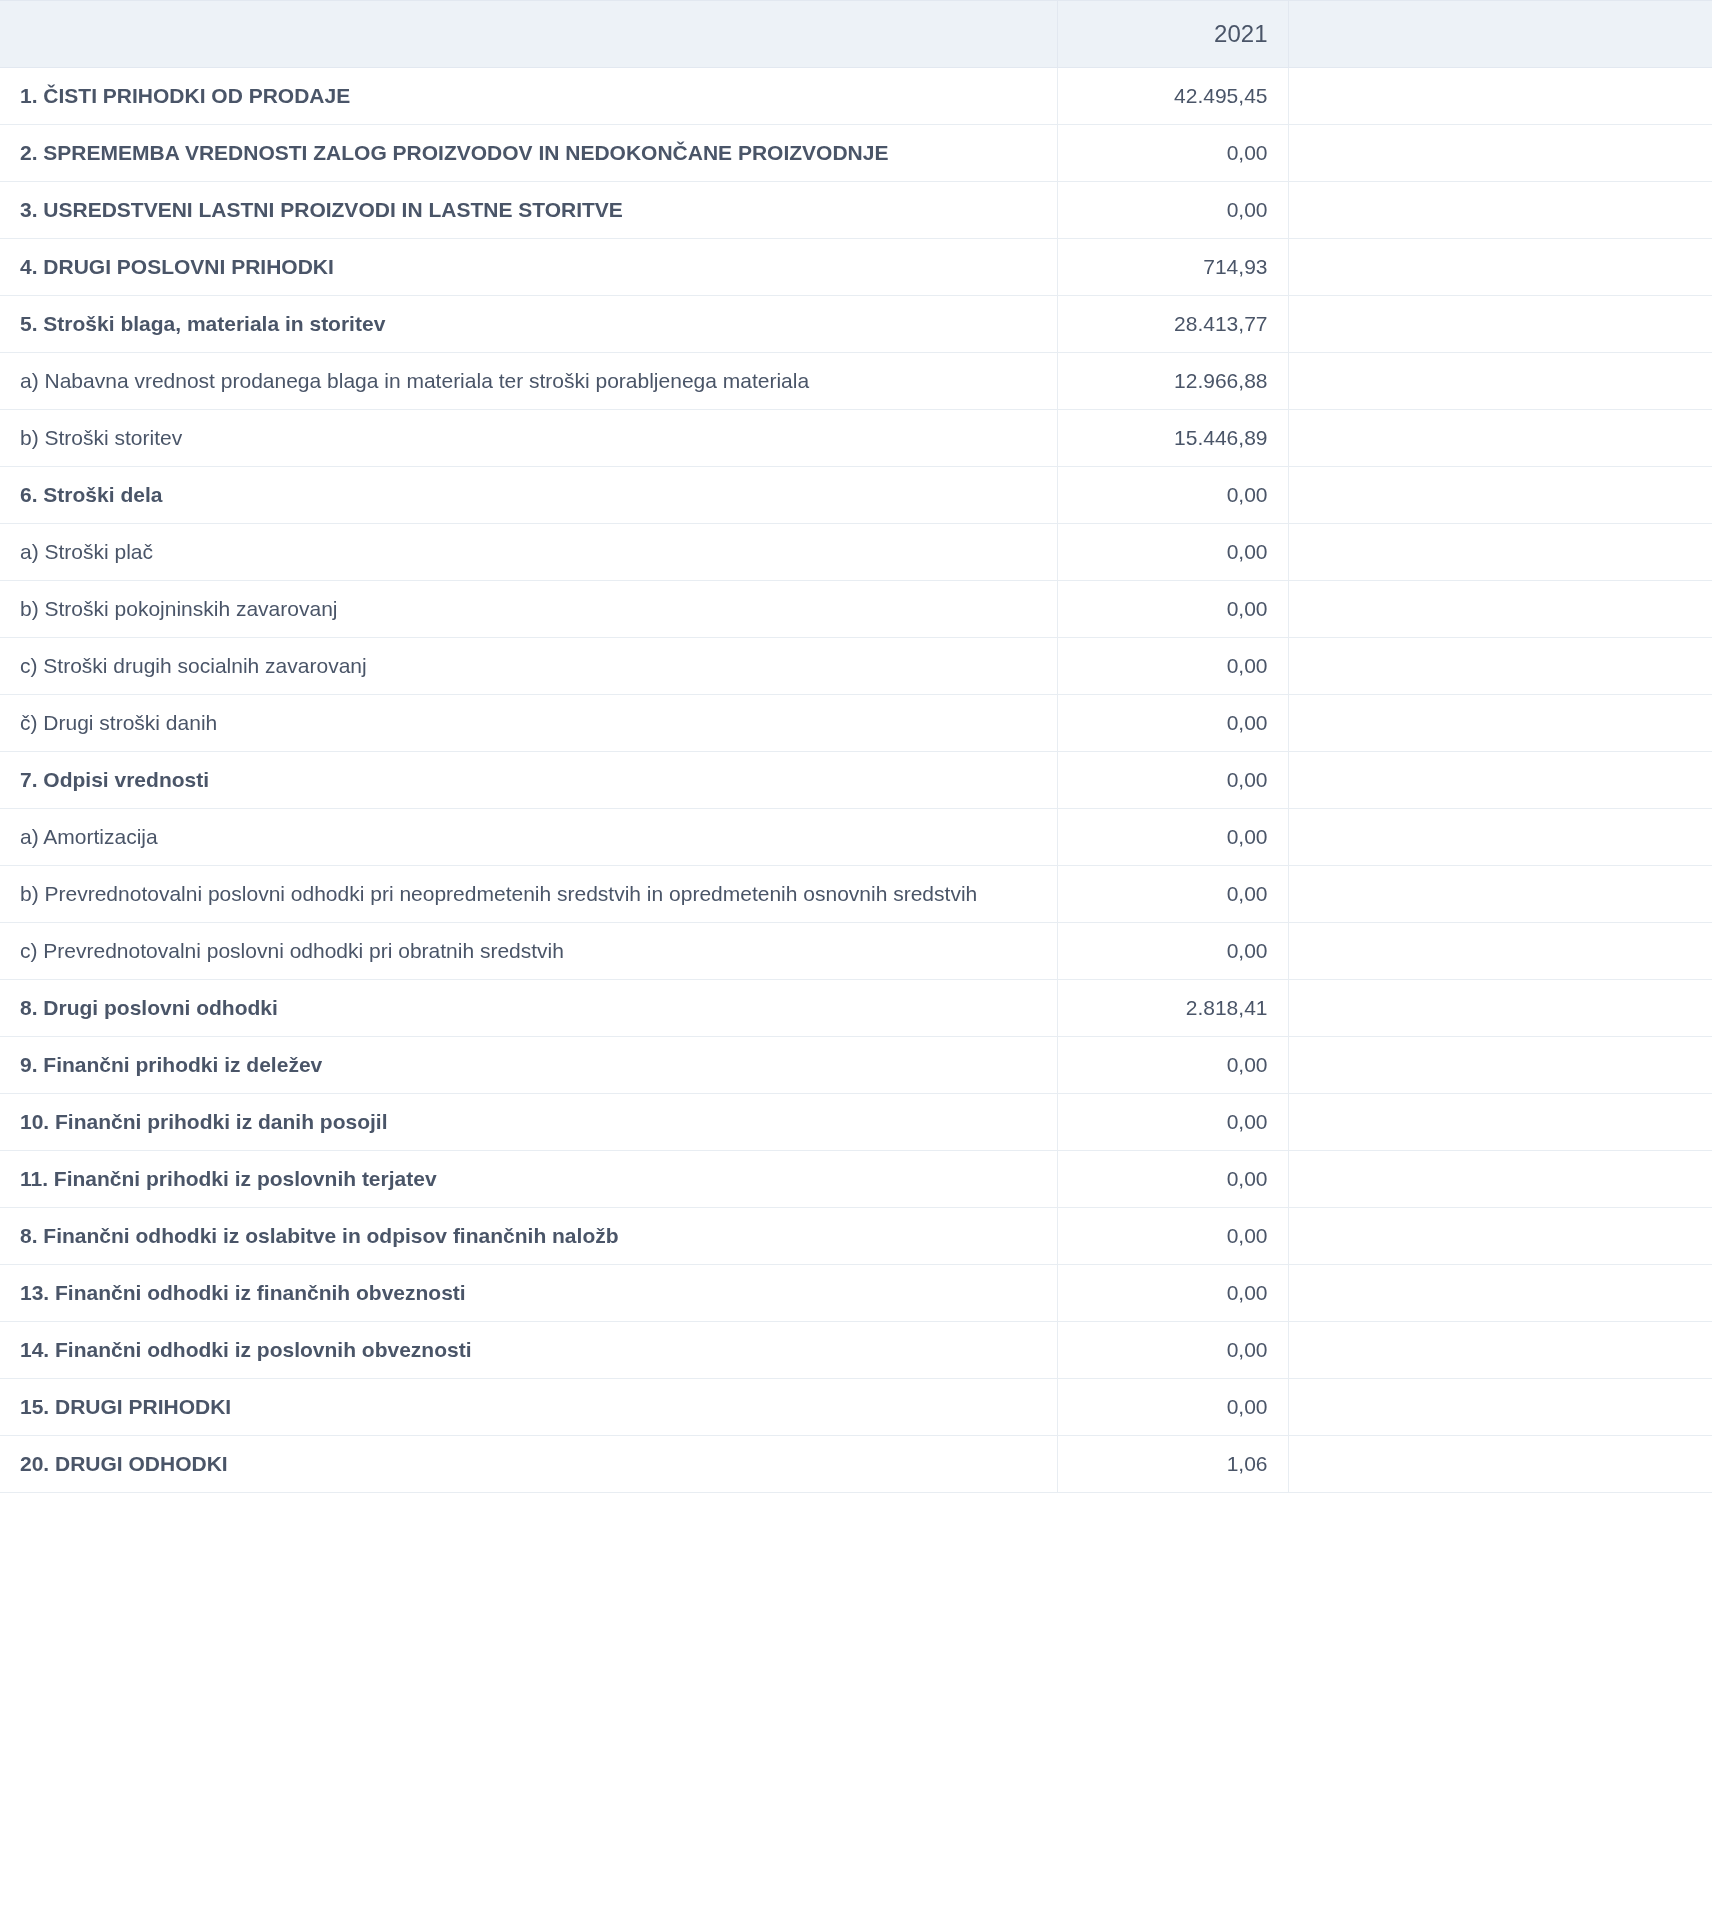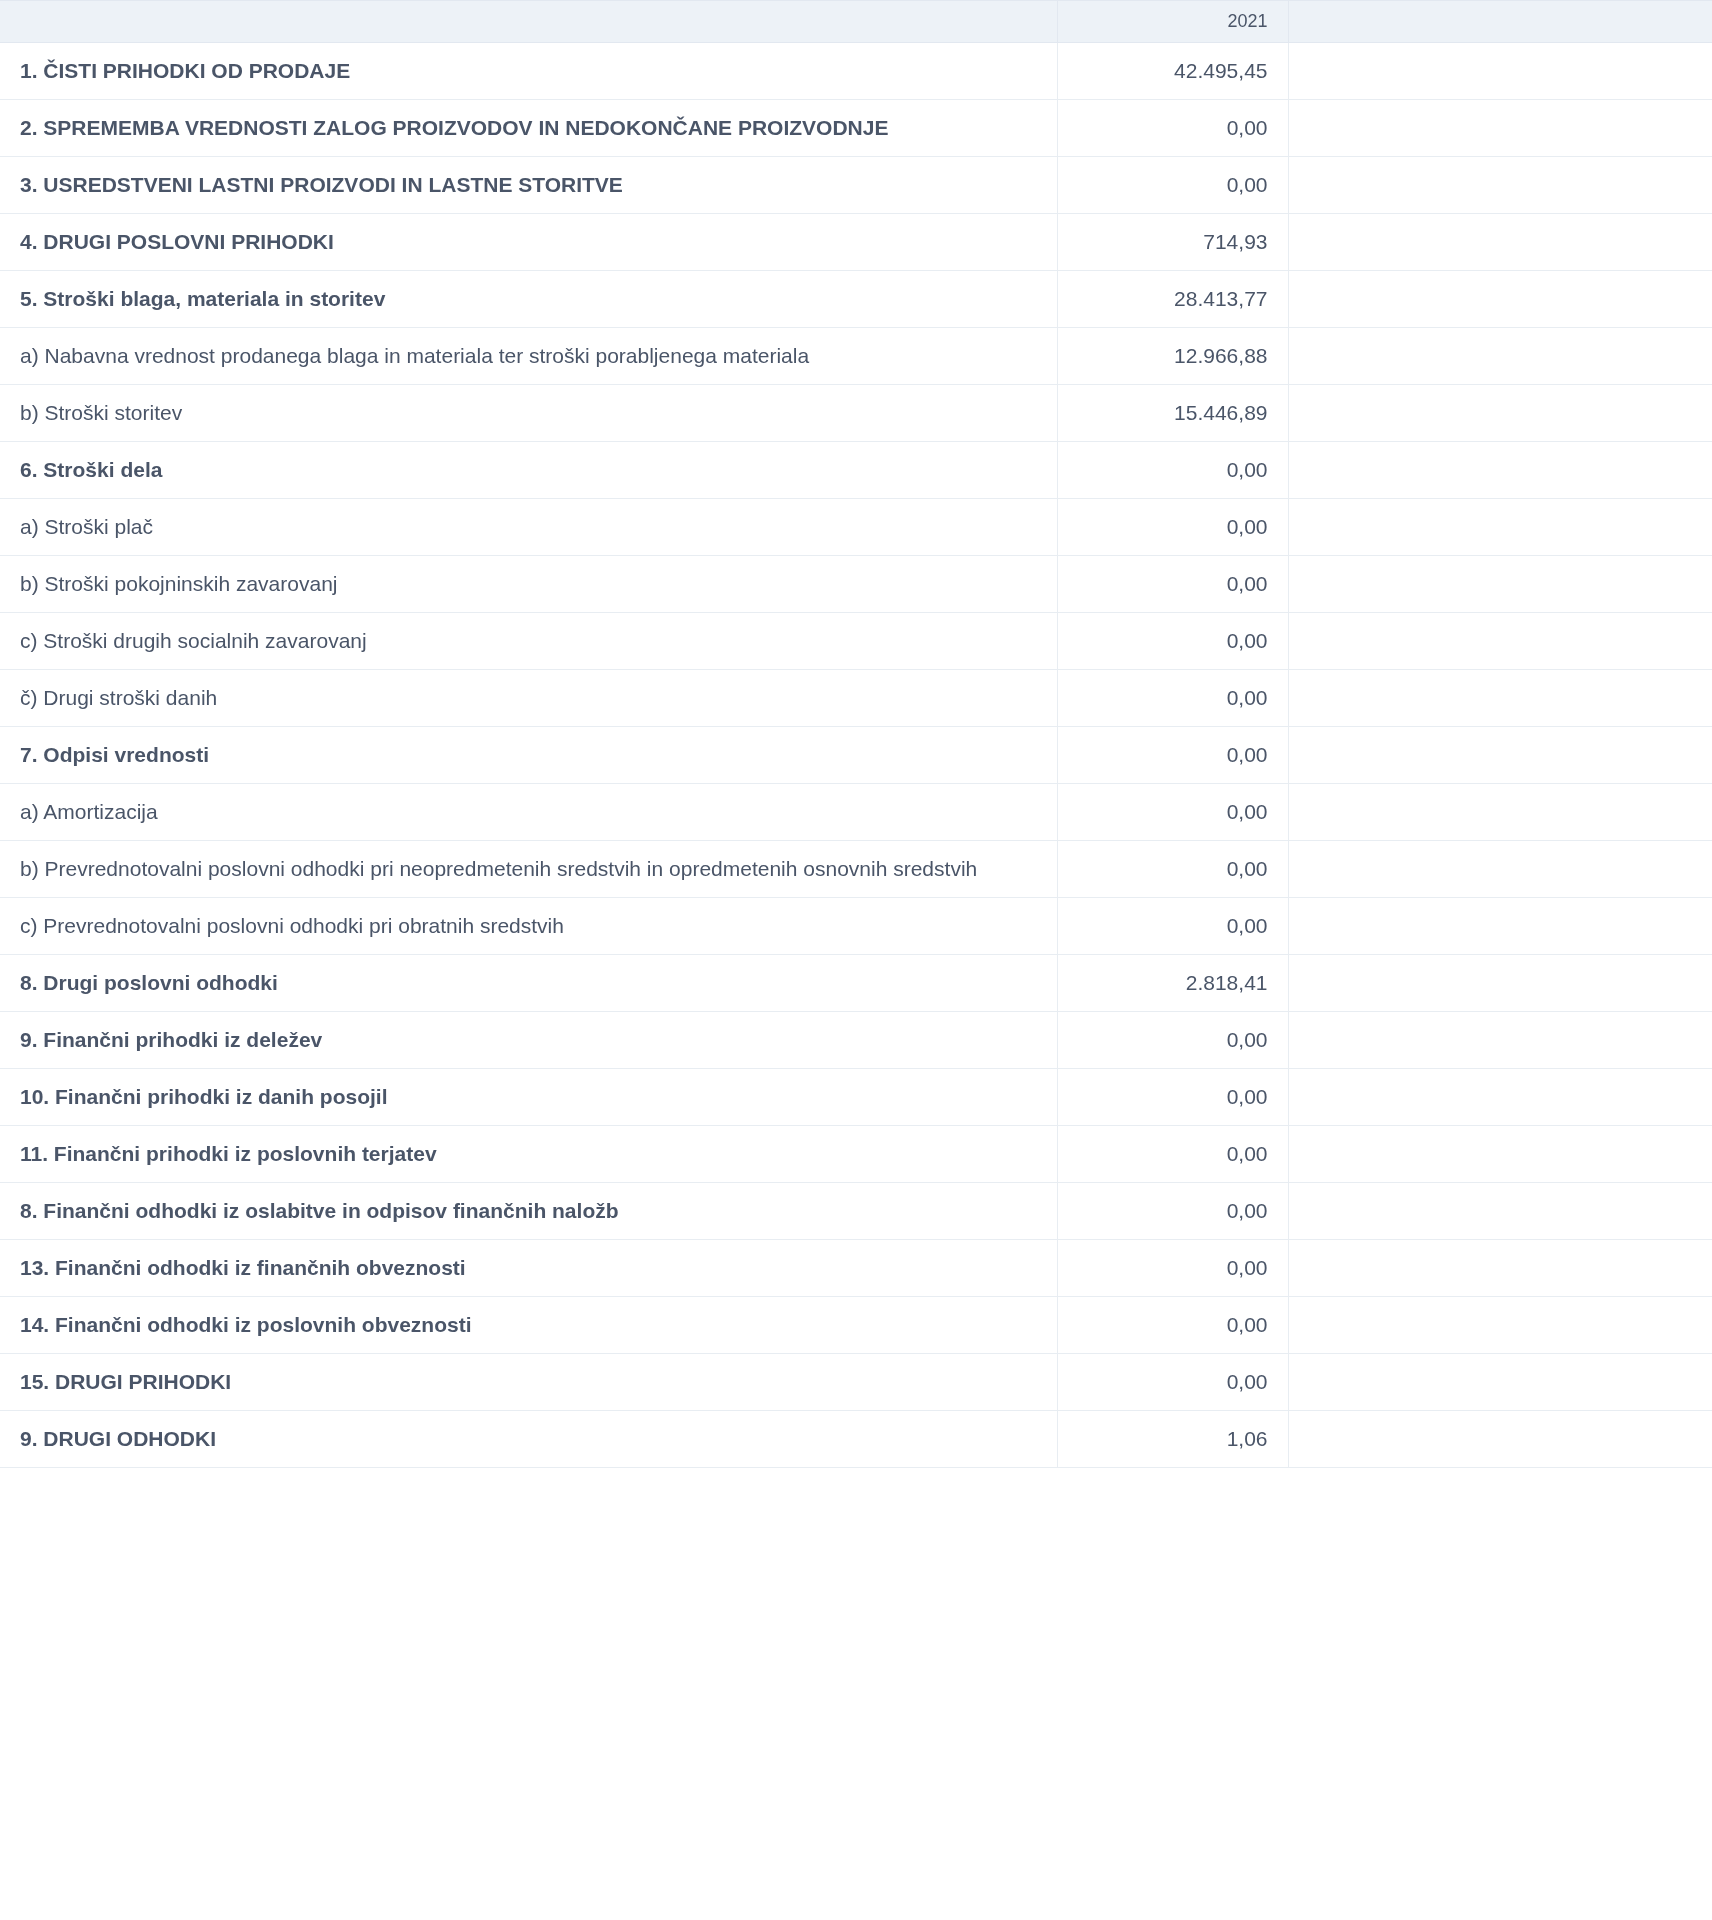--- a/index.html
+++ b/index.html
@@ -57,22 +57,22 @@
   }
   table.fin col.c-label { width: 1057px; }
   table.fin col.c-v1    { width: 231px; }
   table.fin col.c-v2    { width: 562px; }
 
   table.fin thead th {
     background: #edf2f7;
     border-top: 1px solid #e2e8f0;
     border-bottom: 1px solid #e2e8f0;
     border-right: 1px solid #e2e8f0;
-    height: 42px;
-    font-size: 18px;
+    height: 67px;
+    font-size: 24px;
     font-weight: 400;
     color: #4a5568;
     padding: 0 20px;
     box-sizing: border-box;
     vertical-align: middle;
   }
   table.fin thead th.th-label { text-align: left; }
   table.fin thead th.th-num   { text-align: right; }
 
   table.fin tbody td {
@@ -230,21 +230,21 @@
             <td class="cell-label">14. Finančni odhodki iz poslovnih obveznosti</td>
             <td class="cell-num">0,00</td>
             <td class="cell-num"></td>
           </tr>
           <tr class="lvl-main">
             <td class="cell-label">15. DRUGI PRIHODKI</td>
             <td class="cell-num">0,00</td>
             <td class="cell-num"></td>
           </tr>
           <tr class="lvl-main">
-            <td class="cell-label">9. DRUGI ODHODKI</td>
+            <td class="cell-label">20. DRUGI ODHODKI</td>
             <td class="cell-num">1,06</td>
             <td class="cell-num"></td>
           </tr>
         </tbody>
     </table>
   </div>
 
 </div>
 
 </body></html>

